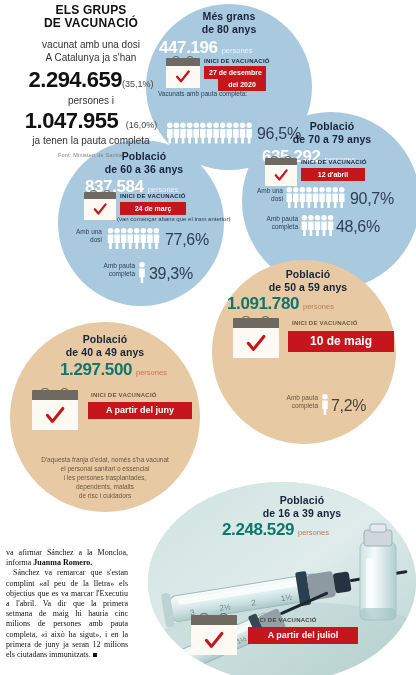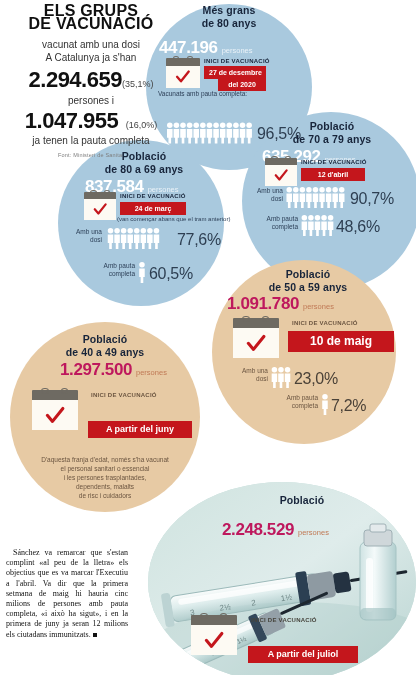--- a/index.html
+++ b/index.html
@@ -13,42 +13,42 @@
 
   
   .circle{position:absolute;border-radius:50%;}
   .c-blue{background:#a9c9de;}
   .c-tan{background:#e7caa4;}
   .c-teal{background:#c4ddd9;overflow:hidden;}
 
   
   #header-block{position:absolute;left:6px;top:4px;width:170px;text-align:center;}
   .hdr-title{
-    font-size:16px;font-weight:bold;color:#101010;line-height:13px;
+    font-size:12px;font-weight:bold;color:#101010;line-height:13px;
     letter-spacing:.2px;
   }
   .hdr-sub{font-size:10px;color:#333;line-height:13px;margin-top:8px;}
   .big-num{
     font-size:22px;font-weight:bold;color:#111;letter-spacing:-.5px;
     display:inline-block;vertical-align:baseline;
   }
   .pct-small{font-size:9px;color:#444;display:inline-block;vertical-align:baseline;}
   .mid-line{font-size:10px;color:#333;line-height:15px;}
   .foot-line{font-size:10px;color:#333;line-height:14px;}
   .source{font-size:5.5px;color:#7d7d7d;margin-top:4px;letter-spacing:.2px;}
 
   
   .g-title{
     position:absolute;text-align:center;font-weight:bold;color:#17243a;
     font-size:10.5px;line-height:12.5px;letter-spacing:.1px;
   }
   .g-count{position:absolute;text-align:left;white-space:nowrap;}
   .g-count .n{font-size:17px;font-weight:bold;letter-spacing:-.4px;}
   .g-count .n.white{color:#ffffff;}
-  .g-count .n.red{color:#be185d;}
+  .g-count .n.red{color:#0f766e;}
   .g-count .lab{font-size:7.5px;margin-left:4px;}
   .g-count .lab.white{color:#eaf2f8;}
   .g-count .lab.red{color:#c07a56;}
 
   
   .cal{position:absolute;}
   .cal .top{background:#6e6a62;border-radius:1px 1px 0 0;width:100%;height:26%;position:relative;}
   .cal .ring{position:absolute;top:-22%;width:13%;height:42%;
     border:1.5px solid #6e6a62;border-radius:50%;background:transparent;}
   .cal .ring.l{left:20%;}
@@ -56,21 +56,21 @@
   .cal .body{background:#fdfaf3;width:100%;height:74%;box-sizing:border-box;
     display:flex;align-items:center;justify-content:center;}
   .cal .body svg{width:70%;height:70%;display:block;}
 
   
   .inici{position:absolute;font-size:6px;font-weight:bold;letter-spacing:.25px;
     color:#17243a;white-space:nowrap;}
   .badge{position:absolute;background:#c4161c;color:#fff;font-weight:bold;
     white-space:nowrap;text-align:center;box-sizing:border-box;}
   .badge.small{font-size:7px;padding:2px 5px;line-height:9px;}
-  .badge.med{font-size:9px;padding:3px 8px;line-height:11px;margin-top:19px;}
+  .badge.med{font-size:9px;padding:3px 8px;line-height:11px;}
   .badge.large{font-size:12px;padding:3px 10px;line-height:15px;}
   .note{position:absolute;font-size:6px;color:#2e4159;white-space:nowrap;}
 
   
   .prow{position:absolute;display:flex;align-items:flex-end;}
   .ppl{display:flex;align-items:flex-end;}
   .ppl svg{display:block;}
   .rowlab{font-size:6.5px;line-height:8px;text-align:right;white-space:nowrap;}
   .rowlab.blue{color:#2e4159;}
   .rowlab.tan{color:#6b5540;}
@@ -183,21 +183,21 @@
     </div>
     <div class="mid-line">persones i</div>
     <div>
       <span class="big-num">1.047.955</span>
       <span class="pct-small" style="margin-left:3px;">(16,0%)</span>
     </div>
     <div class="foot-line">ja tenen la pauta completa</div>
     <div class="source">Font: Ministeri de Sanitat</div>
   </div>
 
-  <div class="g-title" style="left:166px;top:4px;width:126px;">
+  <div class="g-title" style="left:166px;top:10px;width:126px;">
     <div>Més grans</div>
     <div>de 80 anys</div>
   </div>
   <div class="g-count" style="left:159px;top:38px;">
     <span class="n white">447.196</span><span class="lab white">persones</span>
   </div>
   <div class="cal" style="left:166px;top:58px;width:34px;height:30px;">
     <div class="top">
       <span class="ring l"></span>
       <span class="ring r"></span>
@@ -378,21 +378,21 @@
               <path d="M0 10h8.4v13H6.2v9H2.2v-9H0z"></path>
             </g>
         </g>
       </svg>
     </span>
     <span class="pctbig blue" style="margin-left:1px;margin-bottom:1px;">48,6%</span>
   </div>
 
   <div class="g-title" style="left:74px;top:150px;width:140px;">
     <div>Població</div>
-    <div>de 80 a 69 anys</div>
+    <div>de 60 a 36 anys</div>
   </div>
   <div class="g-count" style="left:85px;top:177px;">
     <span class="n white">837.584</span><span class="lab white">persones</span>
   </div>
   <div class="cal" style="left:84px;top:192px;width:32px;height:28px;">
     <div class="top">
       <span class="ring l"></span>
       <span class="ring r"></span>
     </div>
     <div class="body">
@@ -442,38 +442,38 @@
               <circle cx="4.2" cy="4.2" r="4.2"></circle>
               <path d="M0 10h8.4v13H6.2v9H2.2v-9H0z"></path>
             </g>
           <g transform="translate(70,0)">
               <circle cx="4.2" cy="4.2" r="4.2"></circle>
               <path d="M0 10h8.4v13H6.2v9H2.2v-9H0z"></path>
             </g>
         </g>
       </svg>
     </span>
-    <span class="pctbig blue" style="margin-left:16px;margin-bottom:1px;">77,6%</span>
+    <span class="pctbig blue" style="margin-left:4px;margin-bottom:1px;">77,6%</span>
   </div>
   <div class="prow" style="left:95px;top:262px;">
     <span class="rowlab blue" style="width:40px;margin-bottom:5px;">
       <div>Amb pauta</div>
       <div>completa</div>
     </span>
     <span class="ppl" style="margin-left:4px;">
       <svg width="7" height="21" viewBox="0 0 10 32">
         <g fill="#ffffff">
           <g transform="translate(0,0)">
               <circle cx="4.2" cy="4.2" r="4.2"></circle>
               <path d="M0 10h8.4v13H6.2v9H2.2v-9H0z"></path>
             </g>
         </g>
       </svg>
     </span>
-    <span class="pctbig blue" style="margin-left:3px;margin-bottom:1px;">60,5%</span>
+    <span class="pctbig blue" style="margin-left:3px;margin-bottom:1px;">39,3%</span>
   </div>
 
   <div class="g-title" style="left:238px;top:268px;width:140px;">
     <div>Població</div>
     <div>de 50 a 59 anys</div>
   </div>
   <div class="g-count" style="left:227px;top:294px;">
     <span class="n red">1.091.780</span><span class="lab red">persones</span>
   </div>
   <div class="cal" style="left:233px;top:318px;width:46px;height:40px;">
@@ -483,45 +483,20 @@
     </div>
     <div class="body">
       <svg viewBox="0 0 24 24">
         <path d="M3 12 L9 19 L21 4" fill="none" stroke="#c4161c" stroke-width="3.6" stroke-linecap="round" stroke-linejoin="round"></path>
       </svg>
     </div>
   </div>
   <div class="inici" style="left:292px;top:320px;color:#6b5540;">INICI DE VACUNACIÓ</div>
   <div class="badge large" style="left:288px;top:331px;width:106px;">
     <div>10 de maig</div>
-  </div>
-  <div class="prow" style="left:236px;top:367px;">
-    <span class="rowlab tan" style="width:32px;margin-bottom:5px;">
-      <div>Amb una</div>
-      <div>dosi</div>
-    </span>
-    <span class="ppl" style="margin-left:3px;">
-      <svg width="21" height="21" viewBox="0 0 30 32">
-        <g fill="#ffffff">
-          <g transform="translate(0,0)">
-              <circle cx="4.2" cy="4.2" r="4.2"></circle>
-              <path d="M0 10h8.4v13H6.2v9H2.2v-9H0z"></path>
-            </g>
-          <g transform="translate(10,0)">
-              <circle cx="4.2" cy="4.2" r="4.2"></circle>
-              <path d="M0 10h8.4v13H6.2v9H2.2v-9H0z"></path>
-            </g>
-          <g transform="translate(20,0)">
-              <circle cx="4.2" cy="4.2" r="4.2"></circle>
-              <path d="M0 10h8.4v13H6.2v9H2.2v-9H0z"></path>
-            </g>
-        </g>
-      </svg>
-    </span>
-    <span class="pctbig tan" style="margin-left:2px;margin-bottom:1px;">23,0%</span>
   </div>
   <div class="prow" style="left:278px;top:394px;">
     <span class="rowlab tan" style="width:40px;margin-bottom:5px;">
       <div>Amb pauta</div>
       <div>completa</div>
     </span>
     <span class="ppl" style="margin-left:4px;">
       <svg width="7" height="21" viewBox="0 0 10 32">
         <g fill="#ffffff">
           <g transform="translate(0,0)">
@@ -559,20 +534,21 @@
   <div class="blocknote" style="left:10px;top:455px;">
     <div>D'aquesta franja d'edat, només s'ha vacunat</div>
     <div>el personal sanitari o essencial</div>
     <div>i les persones trasplantades,</div>
     <div>dependents, malalts</div>
     <div>de risc i cuidadors</div>
   </div>
 
   <div class="g-title" style="left:232px;top:494px;width:140px;">
     <div>Població</div>
+    <div>de 16 a 39 anys</div>
   </div>
   <div class="g-count" style="left:222px;top:520px;">
     <span class="n red">2.248.529</span><span class="lab red">persones</span>
   </div>
   <div class="cal" style="left:191px;top:615px;width:46px;height:40px;">
     <div class="top">
       <span class="ring l"></span>
       <span class="ring r"></span>
     </div>
     <div class="body">
@@ -580,16 +556,17 @@
         <path d="M3 12 L9 19 L21 4" fill="none" stroke="#c4161c" stroke-width="3.6" stroke-linecap="round" stroke-linejoin="round"></path>
       </svg>
     </div>
   </div>
   <div class="inici" style="left:251px;top:617px;color:#46443c;">INICI DE VACUNACIÓ</div>
   <div class="badge med" style="left:248px;top:627px;width:110px;">
     <div>A partir del juliol</div>
   </div>
 
   <div id="article">
+    <p><span>va afirmar Sánchez a la Moncloa, informa </span><b>Juanma Romero.</b></p>
     <p class="indent"><span>Sánchez va remarcar que s'estan complint «al peu de la lletra» els objectius que es va marcar l'Executiu a l'abril. Va dir que la primera setmana de maig hi hauria cinc milions de persones amb pauta completa, «i això ha sigut», i en la primera de juny ja seran 12 milions els ciutadans immunitzats.</span><span class="endmark"></span></p>
   </div>
 
 </div>
 
 </body></html>

